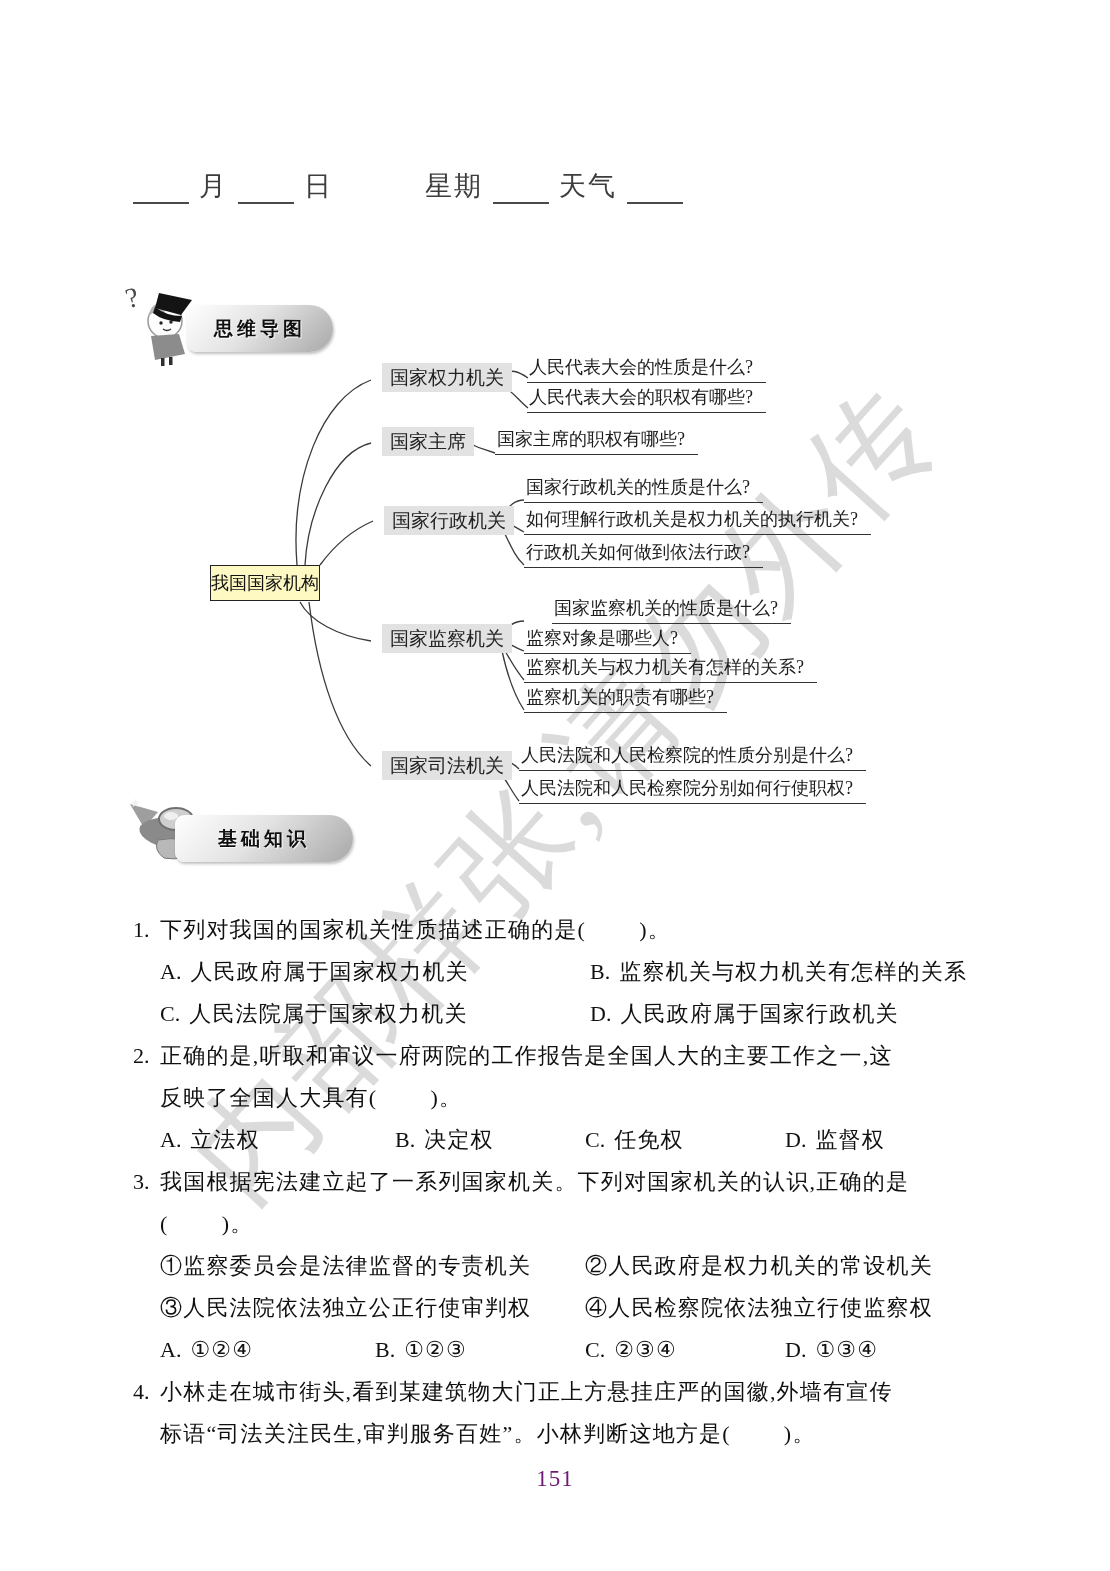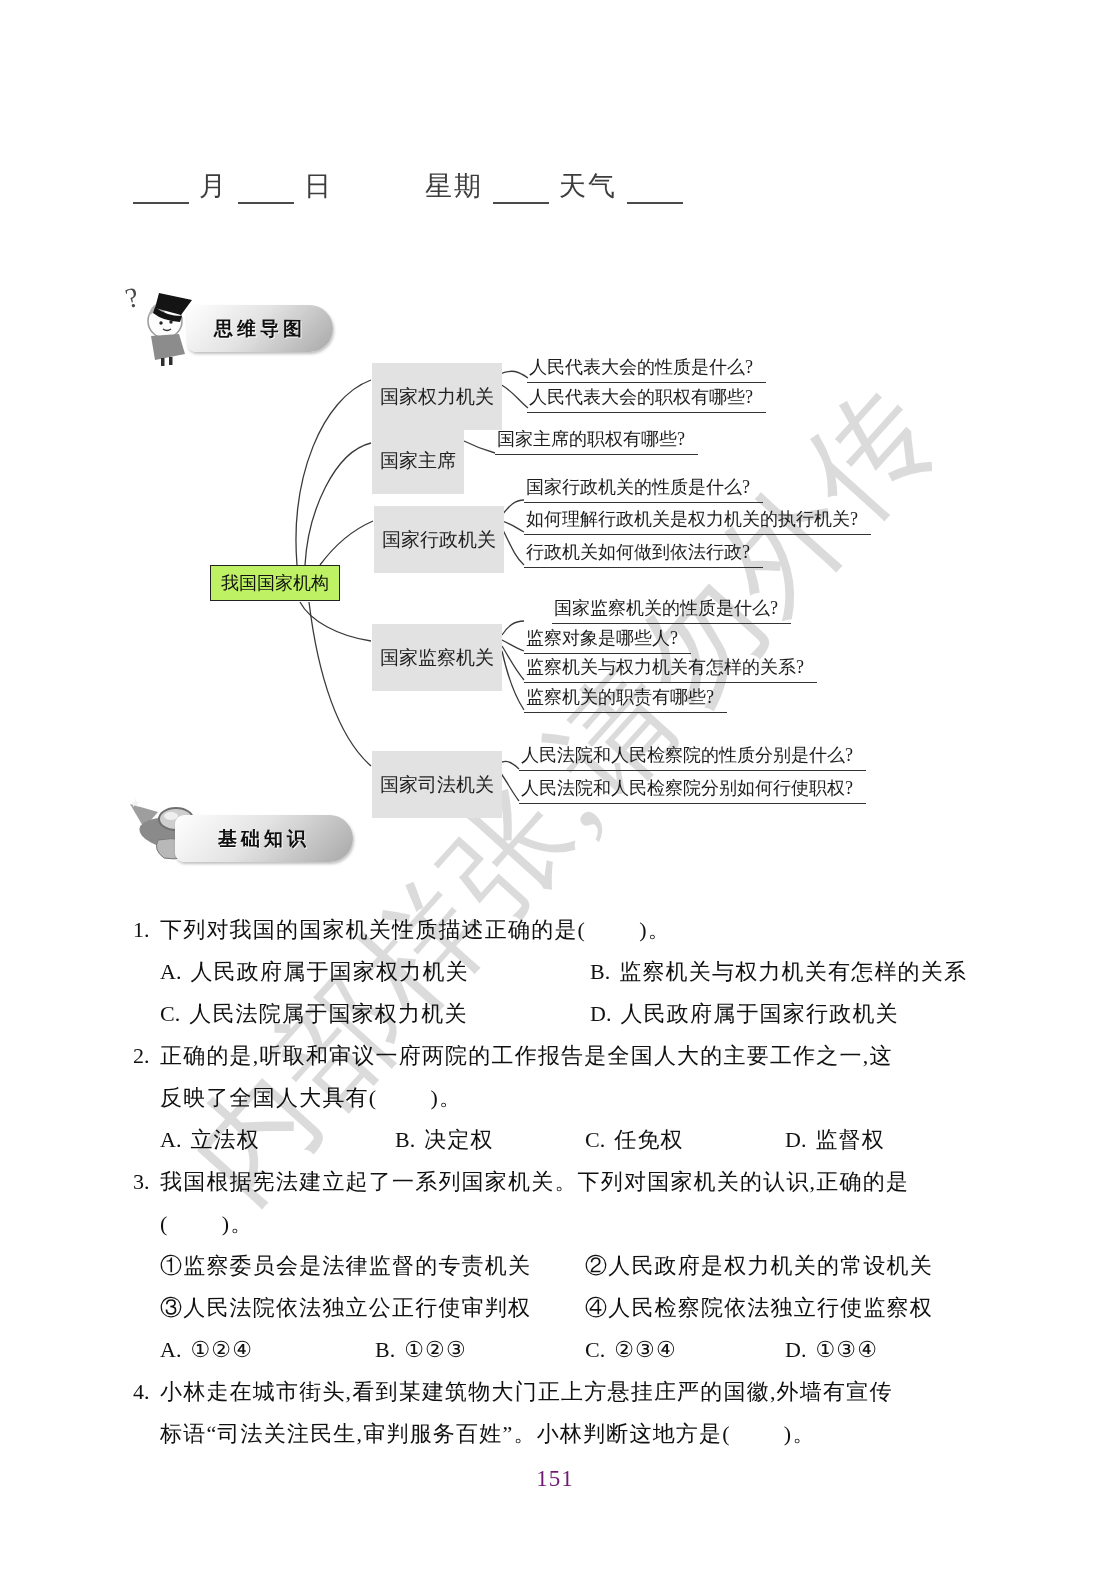--- a/index.html
+++ b/index.html
@@ -35,26 +35,26 @@
     font-weight:bold; font-size:19px; letter-spacing:4px; color:#101010;
     text-shadow:1px 1px 0 rgba(255,255,255,0.85);
   }
   .badge1{left:187px; top:305px; width:146px;}
   .badge2{left:175px; top:815px; width:178px;}
   .badge-icon{position:absolute;}
   
   .mmap-svg{position:absolute; left:0; top:0; pointer-events:none;}
   .root{
     position:absolute; left:210px; top:565px;
-    border:1.5px solid #222; background:#bef264; padding:5px 10px;
+    border:1.5px solid #222; background:#fef9c3; padding:5px 0;
     font-size:18px; white-space:nowrap;
   }
   .bnode{
     position:absolute; background:#e2e2e2; color:#222;
-    font-size:19px; line-height:25px; padding:21px 8px; white-space:nowrap;
+    font-size:19px; line-height:25px; padding:2px 8px; white-space:nowrap;margin-left:10px;
   }
   .leaf{
     position:absolute; font-size:18px; line-height:23px; white-space:nowrap;
     border-bottom:1.4px solid #333; padding:0 13px 3px 2px; color:#1c1c1c;
   }
   
   .questions{position:absolute; left:133px; top:886px; width:860px;
     font-size:22px; letter-spacing:1.2px; color:#101010;margin-top:23px;}
   .qline,.cont,.optrow{height:42px; line-height:42px; white-space:nowrap;}
   .qnum{display:inline-block; width:27px; letter-spacing:0;}

